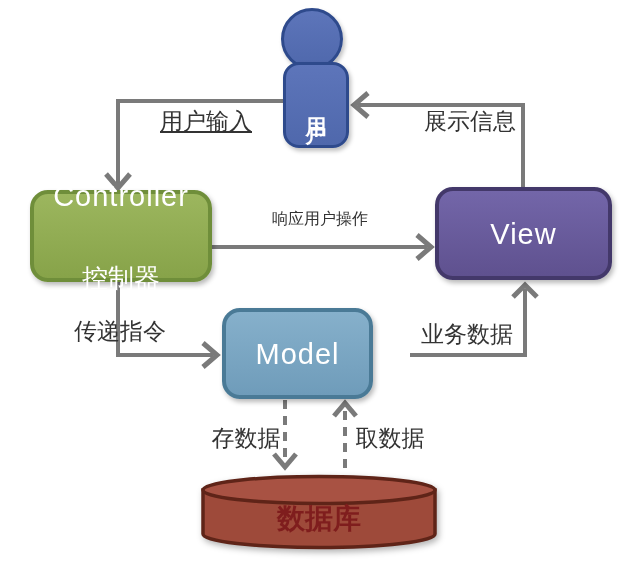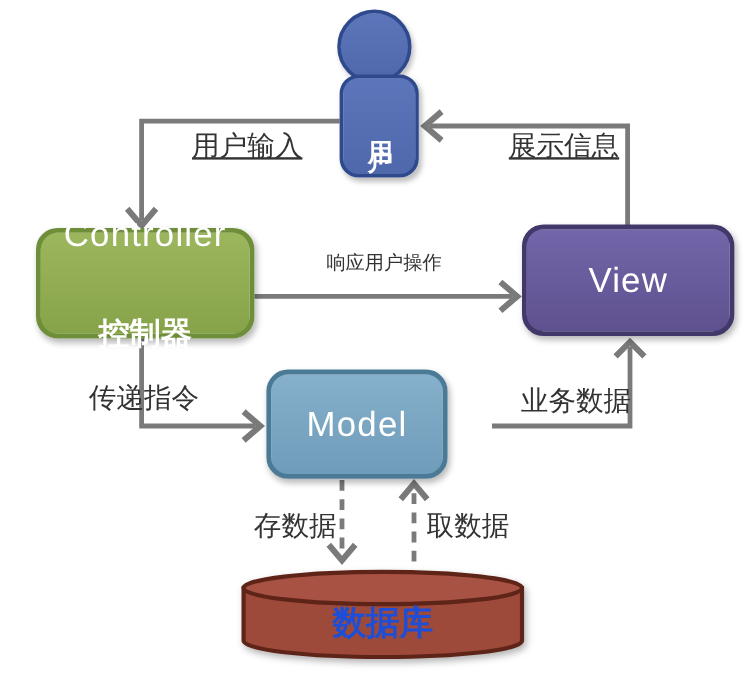--- a/index.html
+++ b/index.html
@@ -8,21 +8,21 @@
     font-family:"Liberation Sans","DejaVu Sans",sans-serif;
   }
   #arrow-layer{position:absolute;left:0;top:0;z-index:1;}
   .node{
     position:absolute;z-index:2;box-sizing:border-box;border-radius:18px;
     display:flex;flex-direction:column;align-items:center;justify-content:center;
     color:#ffffff;text-align:center;
     box-shadow:2px 3px 5px rgba(0,0,0,0.28);
   }
   .node .en{font-size:29px;line-height:36px;letter-spacing:1px;}
-  .node .cn{font-size:26px;line-height:32px;font-weight:700;}
+  .node .cn{font-size:26px;line-height:32px;font-weight:400;}
   #node-controller{left:30px;top:190px;width:182px;height:92px;
     background:linear-gradient(180deg,#9cb65e 0%,#87a349 100%);border:4px solid #6f8e3a;gap:48px;}
   #node-view{left:435px;top:187px;width:177px;height:93px;
     background:linear-gradient(180deg,#7366a9 0%,#5f518f 100%);border:4px solid #43386a;}
   #node-model{left:222px;top:308px;width:151px;height:91px;
     background:linear-gradient(180deg,#86b0cb 0%,#6f9cba 100%);border:4px solid #4a7a96;}
   #user-head{
     position:absolute;z-index:2;left:281px;top:8px;width:62px;height:62px;border-radius:50%;
     box-sizing:border-box;background:linear-gradient(180deg,#5d75ba 0%,#4f68ac 100%);
     border:3px solid #2e4a8c;box-shadow:2px 3px 4px rgba(0,0,0,0.25);
@@ -35,29 +35,29 @@
   }
   #user-body .vtext{
     writing-mode:vertical-rl;text-orientation:upright;
     color:#ffffff;font-size:21px;letter-spacing:4px;font-weight:600;
   }
   .edge-label{
     position:absolute;z-index:4;color:#333333;font-size:23px;font-weight:500;
     text-align:center;white-space:nowrap;
   }
   #label-user-input{left:136px;top:106px;width:140px;text-decoration:underline;}
-  #label-show-info{left:400px;top:106px;width:140px;text-decoration:underline;}
+  #label-show-info{left:400px;top:106px;width:140px;}
   #label-respond{left:230px;top:209px;width:180px;font-size:16px;}
   #label-pass-cmd{left:50px;top:316px;width:140px;}
-  #label-biz-data{left:410px;top:319px;width:140px;}
+  #label-biz-data{left:397px;top:319px;width:140px;}
   #label-save-data{left:186px;top:423px;width:120px;}
   #label-get-data{left:330px;top:423px;width:120px;}
   #label-database{
     position:absolute;z-index:4;left:219px;top:500px;width:200px;text-align:center;
-    color:#1d4ed8;font-size:28px;font-weight:600;
+    color:#7f1d1d;font-size:28px;font-weight:600;
   }
 </style>
 </head>
 <body>
 
 <div id="stage">
 
   <svg id="arrow-layer" width="626" height="563" viewBox="0 0 626 563">
     <g stroke="#7a7a7a" stroke-width="4" fill="none">
 

